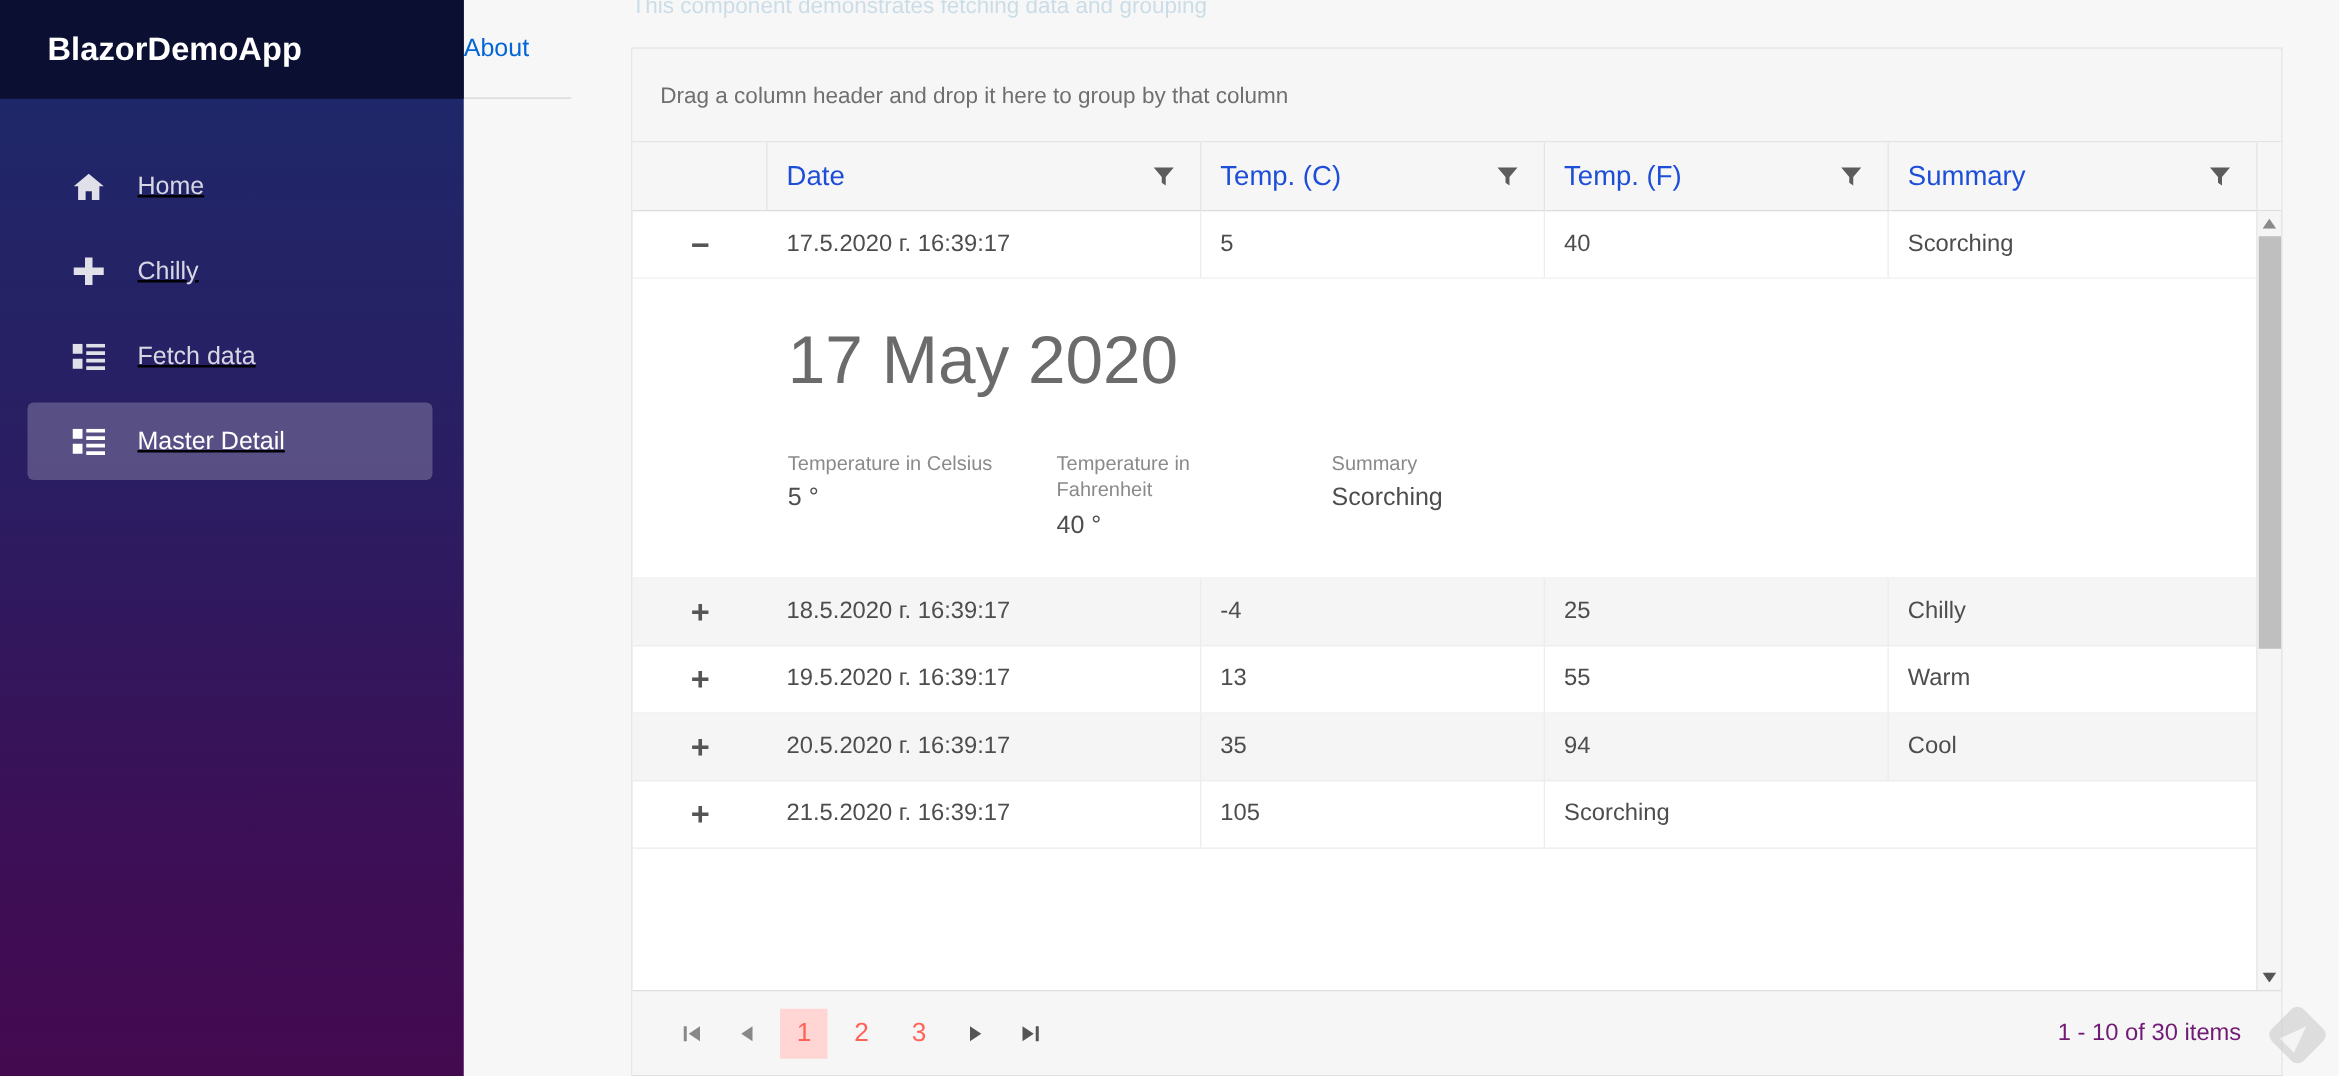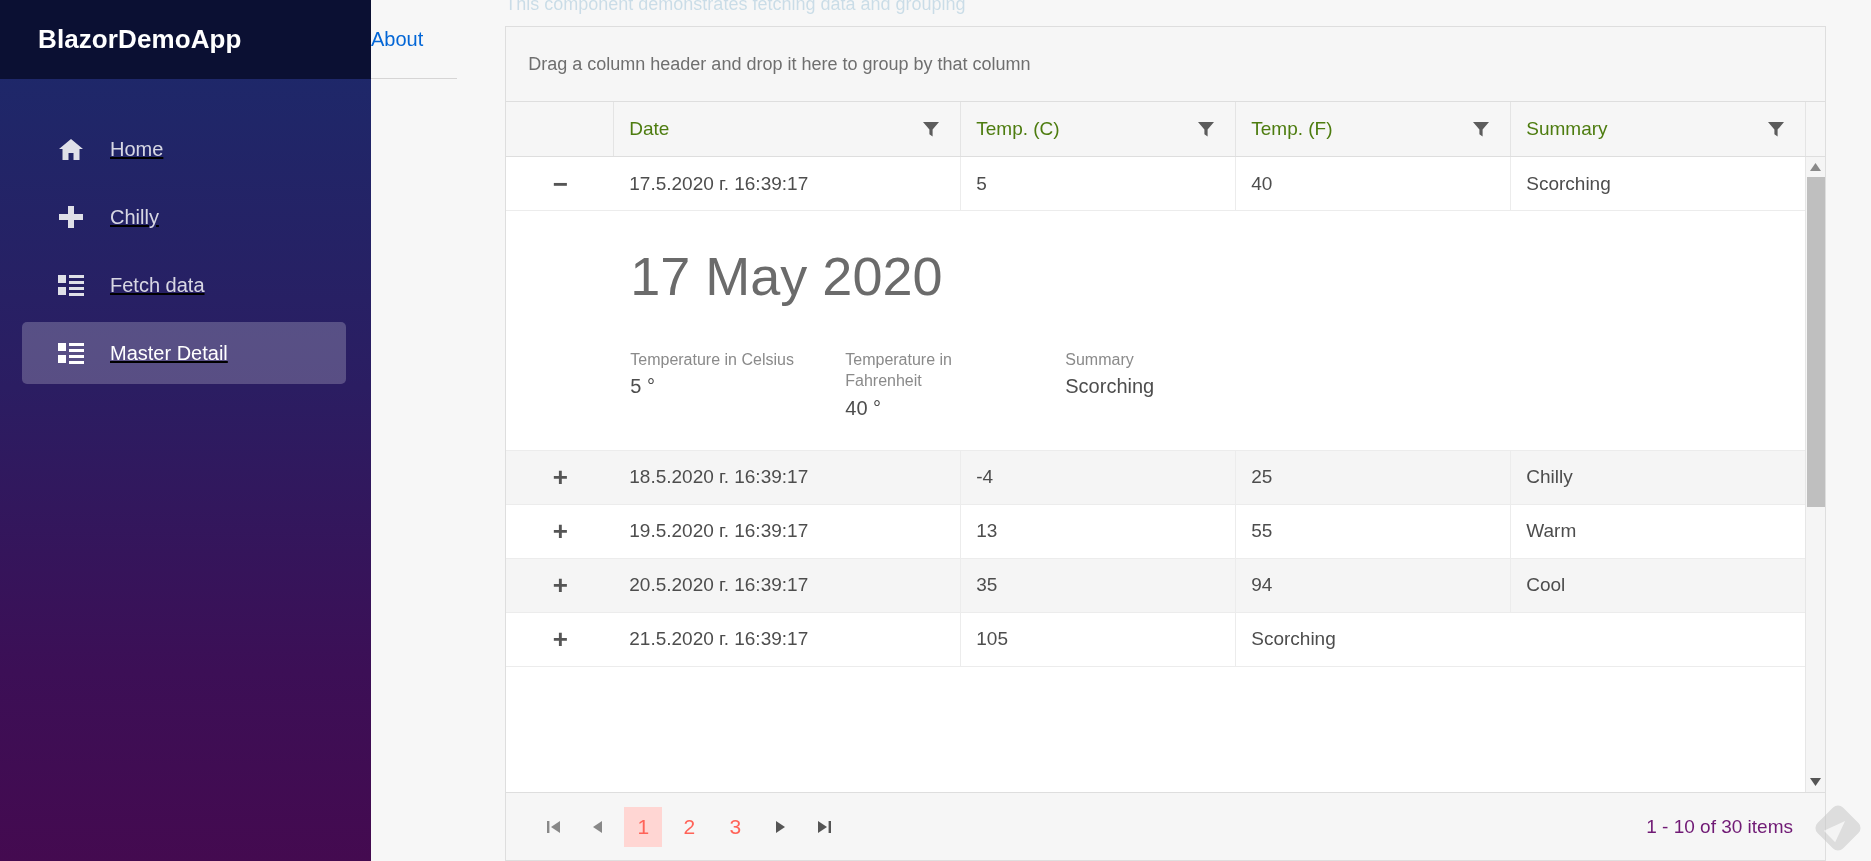--- a/index.html
+++ b/index.html
@@ -127,21 +127,21 @@
   }
 
   
   .grid {
     border: 1px solid #dedede;
     background: #ffffff;
     display: flex;
     flex-direction: column;
     flex: 1;
     min-height: 0;
-    margin-top: 10px;
+    margin-top: 22px;
     margin-bottom: 0;
   }
   .group-panel {
     background: #f6f6f6;
     border-bottom: 1px solid #dedede;
     height: 75px;
     min-height: 75px;
     display: flex;
     align-items: center;
     padding-left: 22px;
@@ -156,22 +156,22 @@
     height: 55px;
     min-height: 55px;
     position: relative;
   }
   .th {
     display: flex;
     align-items: center;
     justify-content: space-between;
     padding: 0 18px 0 15px;
     border-right: 1px solid #e4e4e4;
-    color: #4d7c0f;
-    font-size: 19px;
+    color: #1d4ed8;
+    font-size: 22px;
     position: relative;
   }
   .th.expander { width: 108px; min-width:108px; padding:0; }
   .th.c-date { width: 347px; min-width: 347px; }
   .th.c-tc   { width: 275px; min-width: 275px; }
   .th.c-tf   { width: 275px; min-width: 275px; }
   .th.c-sum  { flex: 1; border-right: none; }
   .th-label { white-space: nowrap; }
   .filter-btn {
     width: 22px; height: 22px;

